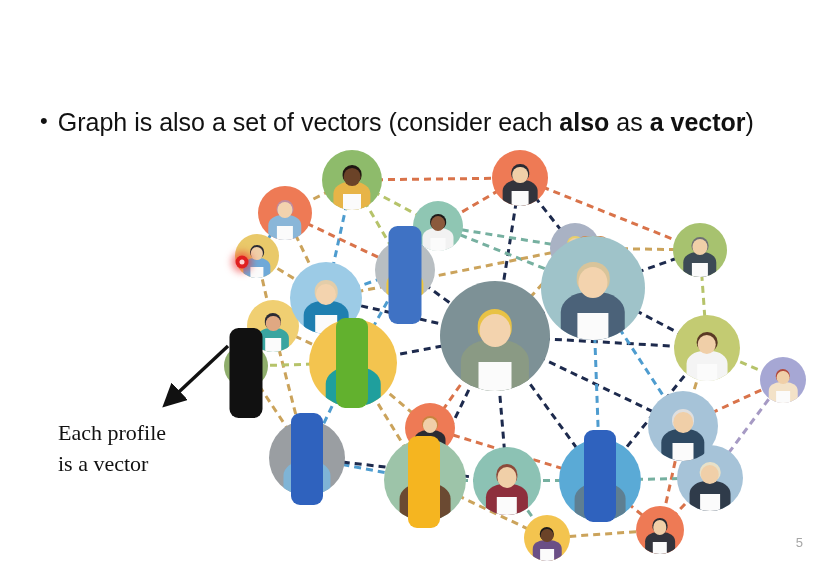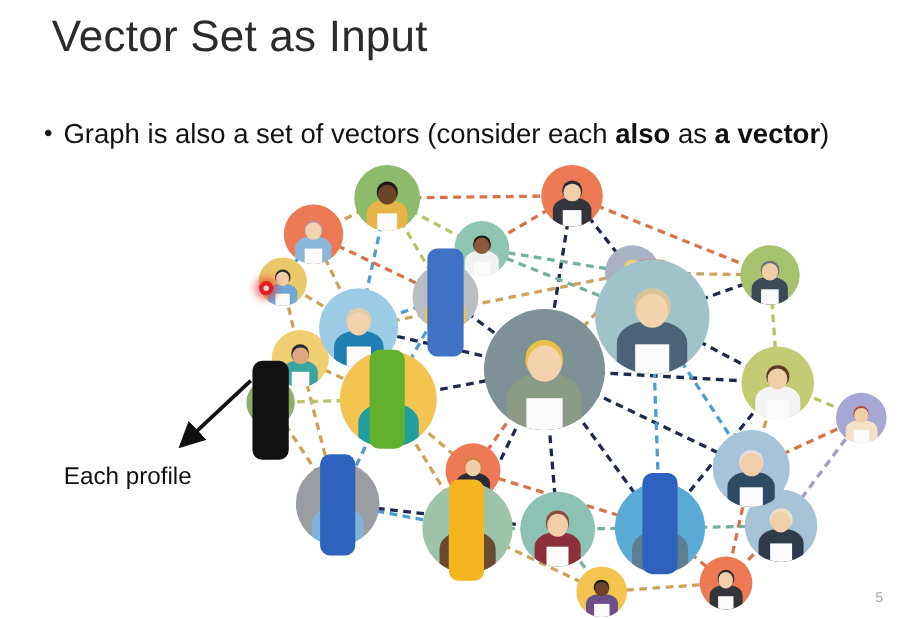--- a/index.html
+++ b/index.html
@@ -15,21 +15,21 @@
 
   
   #bullet-block{position:absolute;left:40px;top:106px;width:730px;}
   #bullet-row{display:flex;align-items:flex-start;}
   #bullet-dot{font-size:22px;line-height:30px;margin-right:10px;color:#111;}
   #bullet-text{font-size:25px;line-height:33px;color:#111;max-width:700px;}
   #bullet-text b{font-weight:700;}
 
   
   #caption{position:absolute;left:58px;top:417px;font-size:22px;
-           line-height:31px;color:#111;}
+           line-height:31px;color:#111;font-family:Liberation Serif, serif;}
   #arrow-svg{position:absolute;left:150px;top:340px;width:90px;height:85px;}
 
   
   #slide-number{position:absolute;right:22px;bottom:13px;font-size:13px;color:#a6a6a6;}
 
   
   #graph{position:absolute;left:230px;top:158px;width:580px;height:392px;}
   #graph svg{position:absolute;inset:0;width:100%;height:100%;}
 
   .node{position:absolute;border-radius:50%;overflow:hidden;
@@ -47,21 +47,20 @@
          background:#e02020;z-index:8;transform:translate(-50%,-50%);
          box-shadow:0 0 7px 4px rgba(237,40,40,.55);}
   .badge::after{content:"";position:absolute;left:4px;top:4px;width:5px;height:5px;
          border-radius:50%;background:#ffd2d2;}
 </style>
 </head>
 <body>
 
 <div id="slide">
 
-  <div id="title">Vector Set as Input</div>
 
   <div id="bullet-block">
     <div id="bullet-row">
       <span id="bullet-dot">•</span>
       <span id="bullet-text"><span>Graph is also a set of vectors (consider each </span><b>also</b><span> as </span><b>a vector</b><span>)</span></span>
     </div>
   </div>
 
   <div id="graph">
     <svg id="edges-svg" viewBox="0 0 580 392" preserveAspectRatio="none">
@@ -300,16 +299,17 @@
     <defs>
       <marker id="ah" markerWidth="7" markerHeight="7" refX="5.5" refY="3.5" orient="auto">
         <path d="M0,0 L7,3.5 L0,7 z" fill="#111"></path>
       </marker>
     </defs>
     <line x1="78" y1="6" x2="16" y2="64" stroke="#111" stroke-width="3.4" marker-end="url(#ah)"></line>
   </svg>
 
   <div id="caption">
     <div>Each profile</div>
+    <div>is a vector</div>
   </div>
 
   <div id="slide-number">5</div>
 </div>
 
 </body></html>

